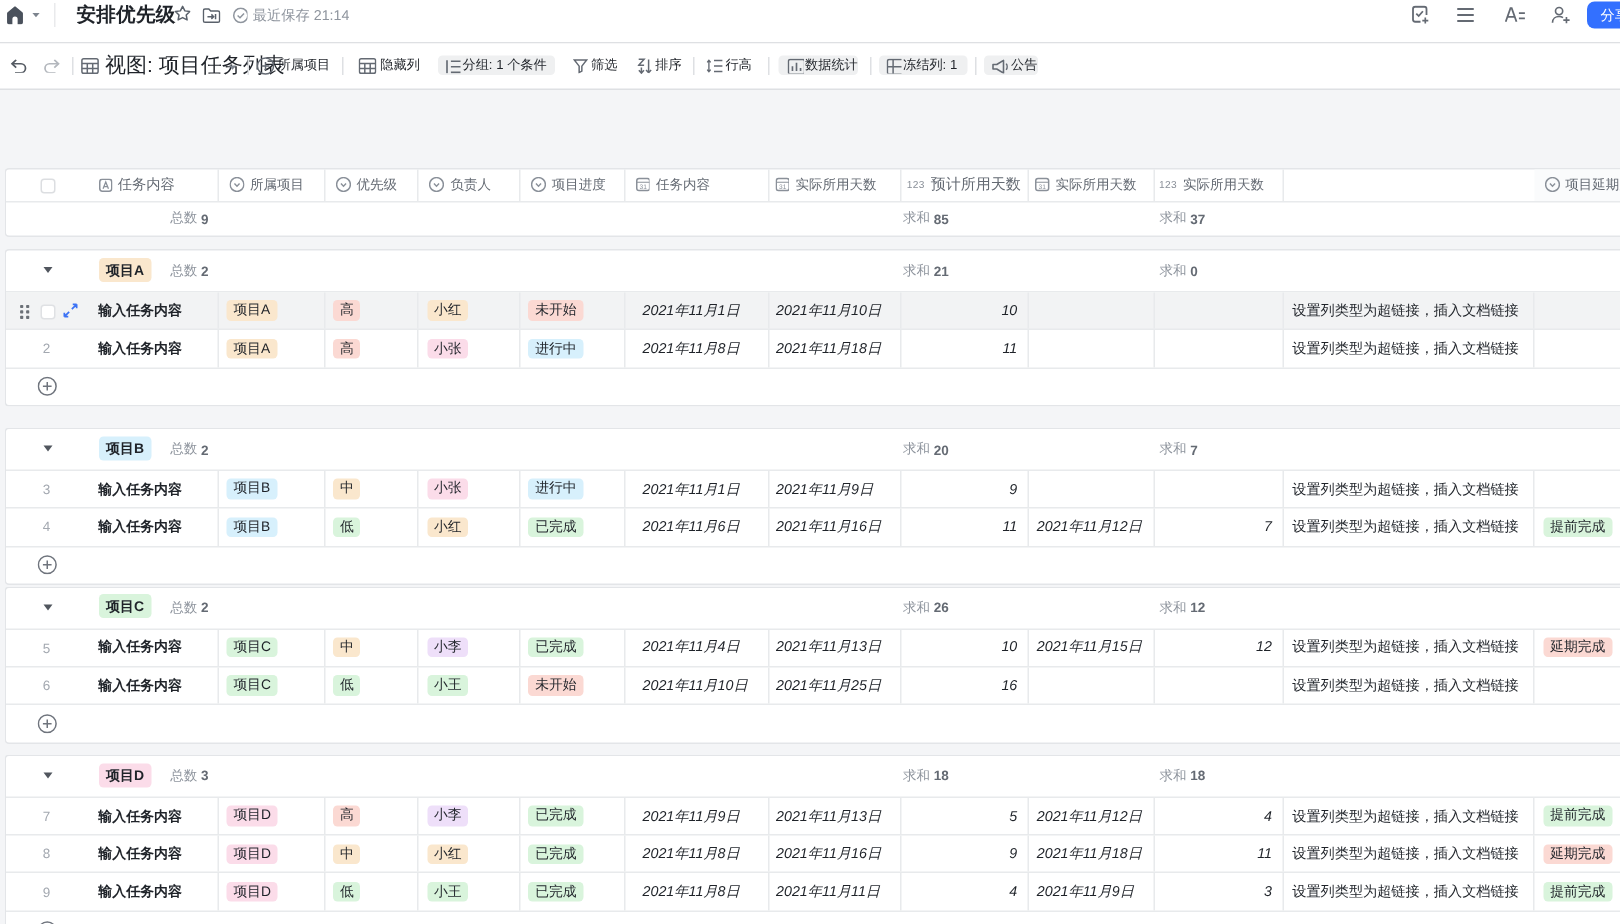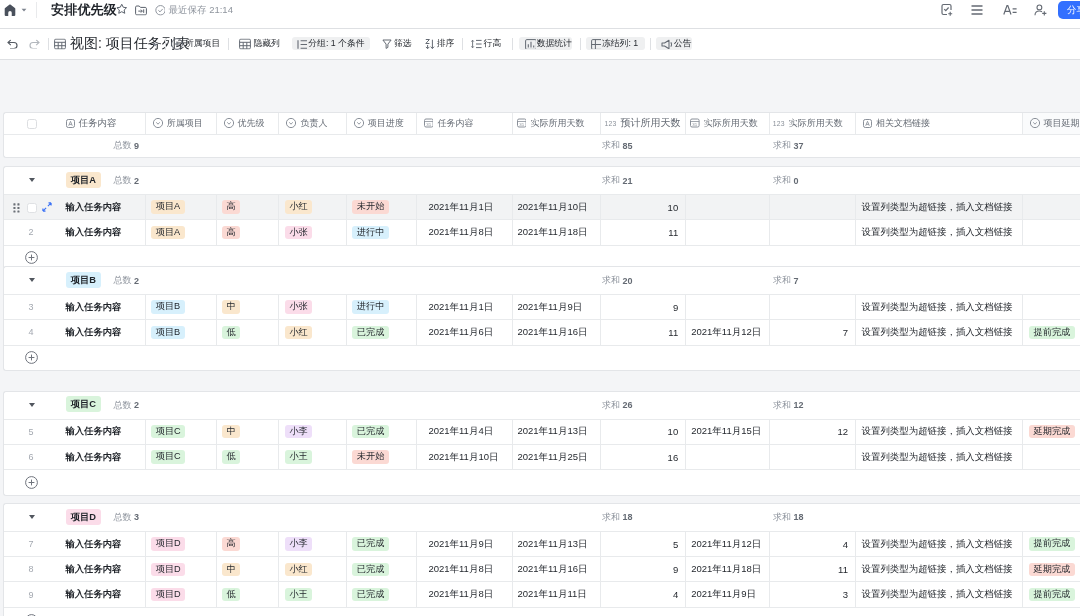--- a/index.html
+++ b/index.html
@@ -2,21 +2,21 @@
 <html><head><meta charset="utf-8">
 <style>
 * { margin:0; padding:0; }
 html,body { width:1080px; height:616px; overflow:hidden; }
 body { font-family:"Liberation Sans",sans-serif; background:#f4f5f7;
        -webkit-font-smoothing:antialiased; }
 .card { position:absolute; left:3px; width:1077px; background:#fff;
         border:1px solid #e3e5e8; border-right:none; border-radius:3px 0 0 3px;
         box-sizing:content-box; }
 .task { color:#1f2329; font-size:9.3px; font-weight:600; white-space:nowrap; }
-.dt { color:#1f2329; font-size:9.5px; white-space:nowrap; }
+.dt { color:#1f2329; font-size:9.5px; white-space:nowrap;font-style:italic; }
 .doc { color:#1f2329; font-size:9.45px; white-space:nowrap; }
 </style></head>
 <body>
 <div style="position:relative;width:1080px;height:616px;overflow:hidden">
   <div style="position:absolute;left:0;top:0;width:1080px;height:29px;background:#fff;border-bottom:1px solid #dee0e3;box-sizing:border-box">
       <div style="position:absolute;left:3.8px;top:9.7px;transform:translateY(-50%);display:flex">
         <svg class="" width="12" height="13" viewBox="0 0 12 13" fill="none">
           <path d="M6 0.9 C6.25 0.9 6.5 1 6.7 1.15 L10.9 4.6 C11.15 4.8 11.3 5.1 11.3 5.45 V11.5 A1.1 1.1 0 0 1 10.2 12.6 H7.75 V9.3 A1.75 1.75 0 0 0 4.25 9.3 V12.6 H1.8 A1.1 1.1 0 0 1 0.7 11.5 V5.45 C0.7 5.1 0.85 4.8 1.1 4.6 L5.3 1.15 C5.5 1 5.75 0.9 6 0.9 Z" fill="#4a515c"></path>
         </svg>
       </div>
@@ -279,29 +279,20 @@
               <text x="4.8" y="8.3" font-size="4.4" fill="#8a9099" text-anchor="middle" font-family="Liberation Sans">31</text>
             </svg>
           </span>
           <span style="color:#646a73;font-size:9px;white-space:nowrap">实际所用天数</span>
         </div>
         <div style="position:absolute;left:765.7px;top:0;width:86.29999999999995px;height:100%;box-sizing:border-box;border-right:1px solid #e8eaec;display:flex;align-items:center;gap:4px;padding:0 6px 0 3px;overflow:hidden">
           <span style="display:flex;align-items:center">
             <span style="color:#8a9099;font-size:6.8px;letter-spacing:0.2px">123</span>
           </span>
           <span style="color:#646a73;font-size:9px;white-space:nowrap">实际所用天数</span>
-        </div>
-        <div style="position:absolute;left:852px;top:0;width:167px;height:100%;box-sizing:border-box;border-right:1px solid #e8eaec;display:flex;align-items:center;gap:4px;padding:0 6px 0 7px;overflow:hidden">
-          <span style="display:flex;align-items:center">
-            <svg class="" width="9" height="9" viewBox="0 0 9 9" fill="none">
-              <rect x="0.5" y="0.5" width="8" height="8" rx="1.8" stroke="#8a9099"></rect>
-              <path d="M2.7 6.8 L4.5 2.3 L6.3 6.8 M3.3 5.4 H5.7" stroke="#8a9099" stroke-width="0.85" fill="none"></path>
-            </svg>
-          </span>
-          <span style="color:#646a73;font-size:9px;white-space:nowrap">相关文档链接</span>
         </div>
         <div style="position:absolute;left:1019px;top:0;width:58px;height:100%;box-sizing:border-box;background:#fafbfc;display:flex;align-items:center;gap:4px;padding:0 6px 0 6.5px;overflow:hidden">
           <span style="display:flex;align-items:center">
             <svg class="" width="10" height="10" viewBox="0 0 10 10" fill="none">
               <circle cx="5" cy="5" r="4.6" stroke="#8a9099"></circle>
               <path d="M3.3 4.3 L5 6.2 L6.7 4.3" stroke="#8a9099" stroke-width="0.9"></path>
             </svg>
           </span>
           <span style="color:#646a73;font-size:9px;white-space:nowrap">项目延期风险</span>
         </div>
@@ -438,21 +429,21 @@
         </div>
         <div style="position:absolute;left:1019px;top:0;width:58px;height:100%;box-sizing:border-box;display:flex;align-items:center;justify-content:flex-start;padding:0 7px 0 6px;overflow:hidden;"></div>
       </div>
       <div style="position:absolute;left:21px;top:84.44999999999999px;display:flex">
         <svg class="" width="13" height="13" viewBox="0 0 13 13" fill="none">
           <circle cx="6.5" cy="6.5" r="5.9" stroke="#6f747d"></circle>
           <path d="M6.5 3.6 V9.4 M3.6 6.5 H9.4" stroke="#6f747d"></path>
         </svg>
       </div>
     </div>
-    <div class="card" style="top:266px;height:103.3px">
+    <div class="card" style="top:285px;height:103.3px">
       <div style="position:absolute;left:0;top:0;width:100%;height:28px;border-bottom:1px solid #e8eaec;box-sizing:border-box">
         <div style="position:absolute;left:25px;top:11.4px;width:0;height:0;border-left:3.2px solid transparent;border-right:3.2px solid transparent;border-top:4.6px solid #51565e"></div>
         <div style="position:absolute;left:62.2px;top:4.8px;display:flex">
           <span style="display:inline-block;background:#d7f0fc;color:#1f2329;font-size:9.3px;line-height:16px;height:16px;border-radius:3px;padding:0 4.5px;font-weight:700;white-space:nowrap;vertical-align:middle">项目B</span>
         </div>
         <div style="position:absolute;left:109.5px;top:0;height:100%;display:flex;align-items:center">
           <span style="color:#8f959e;font-size:9px">总数&nbsp;</span>
           <span style="color:#646a73;font-size:9px;font-weight:700">2</span>
         </div>
         <div style="position:absolute;left:598px;top:0;height:100%;display:flex;align-items:center">

